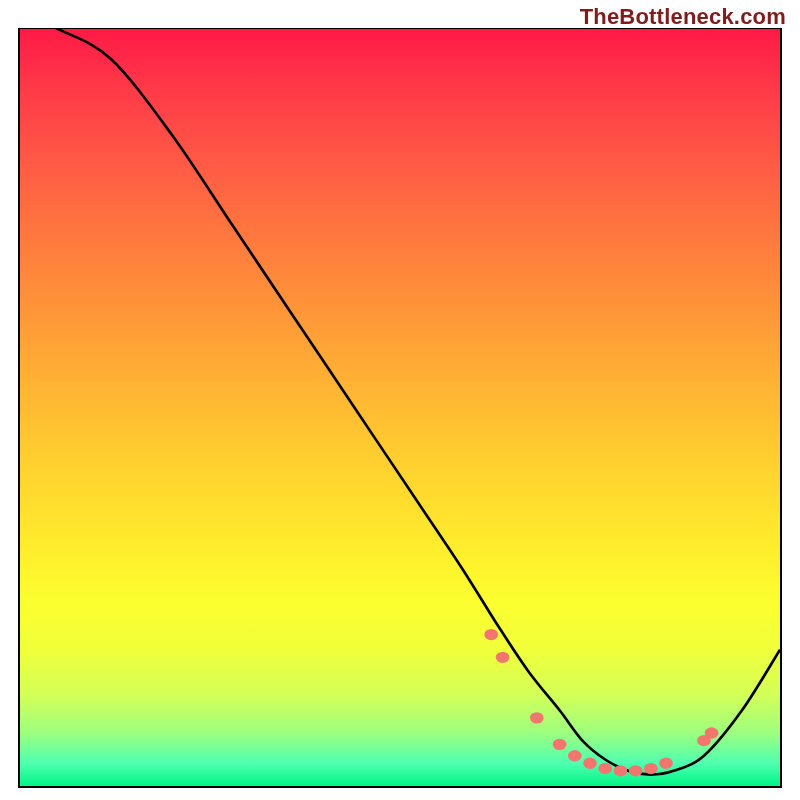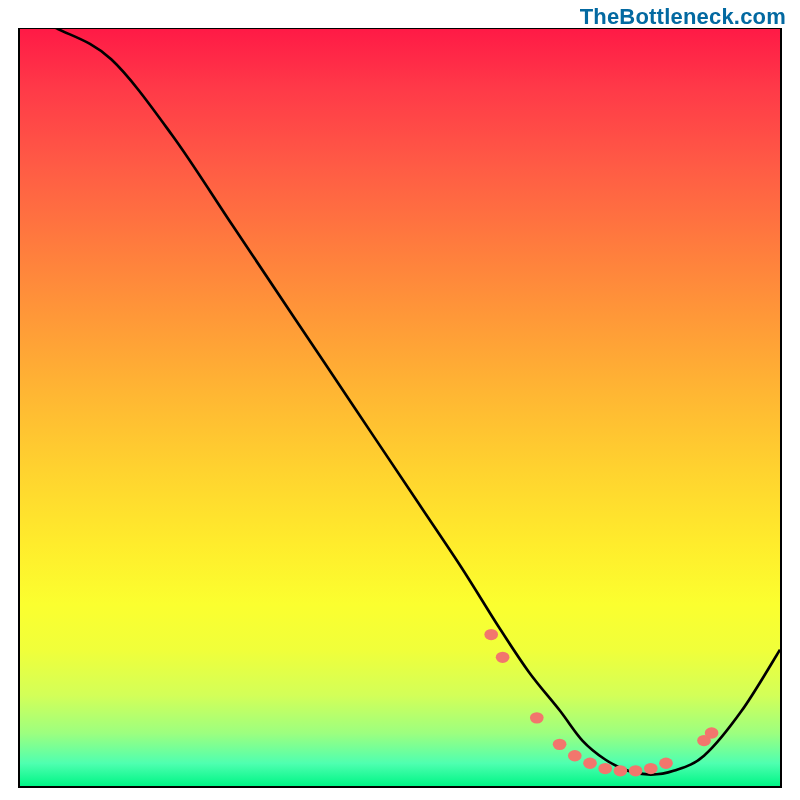--- a/index.html
+++ b/index.html
@@ -15,21 +15,21 @@
     width: 800px;
     height: 800px;
     box-sizing: border-box;
   }
   .watermark {
     position: absolute;
     top: 4px;
     right: 14px;
     font-size: 22px;
     font-weight: 600;
-    color: #0369a1;
+    color: #7f1d1d;
     letter-spacing: 0.2px;
     z-index: 10;
   }
   .plot {
     position: absolute;
     left: 18px;
     top: 28px;
     width: 764px;
     height: 760px;
     background: linear-gradient(to bottom,

